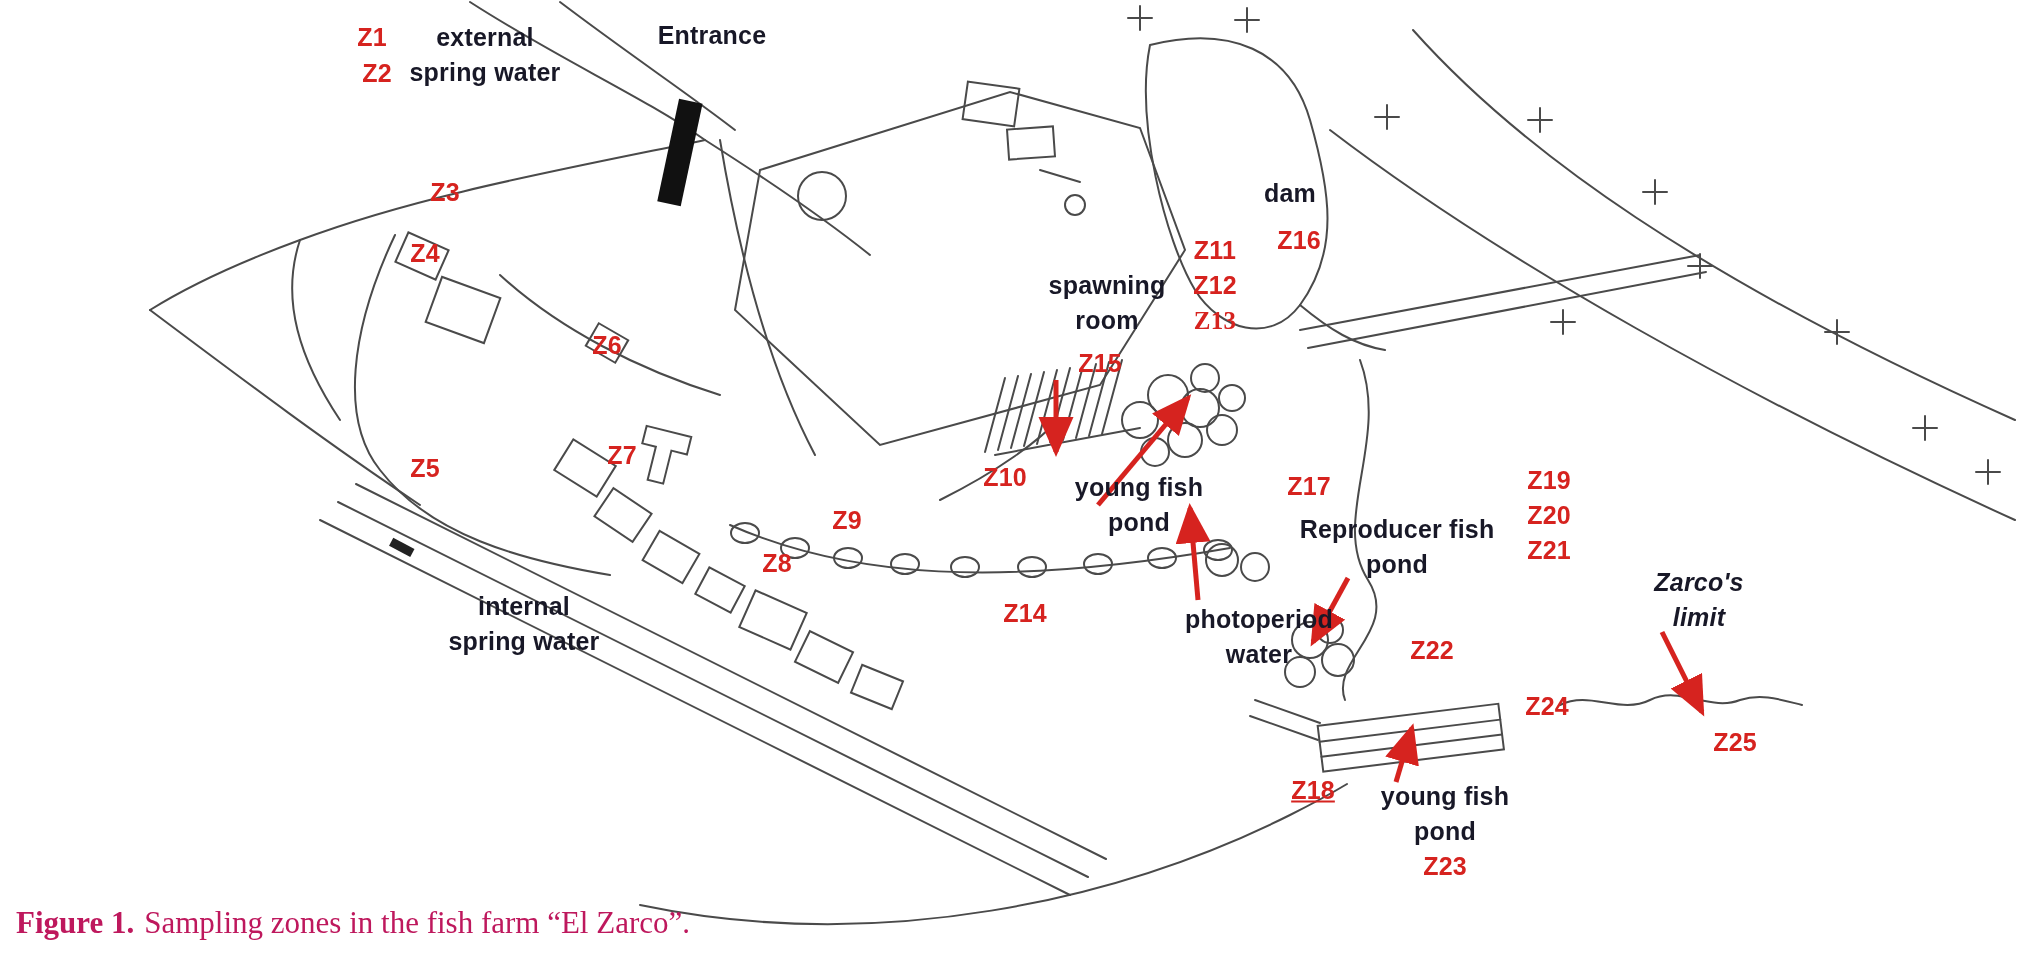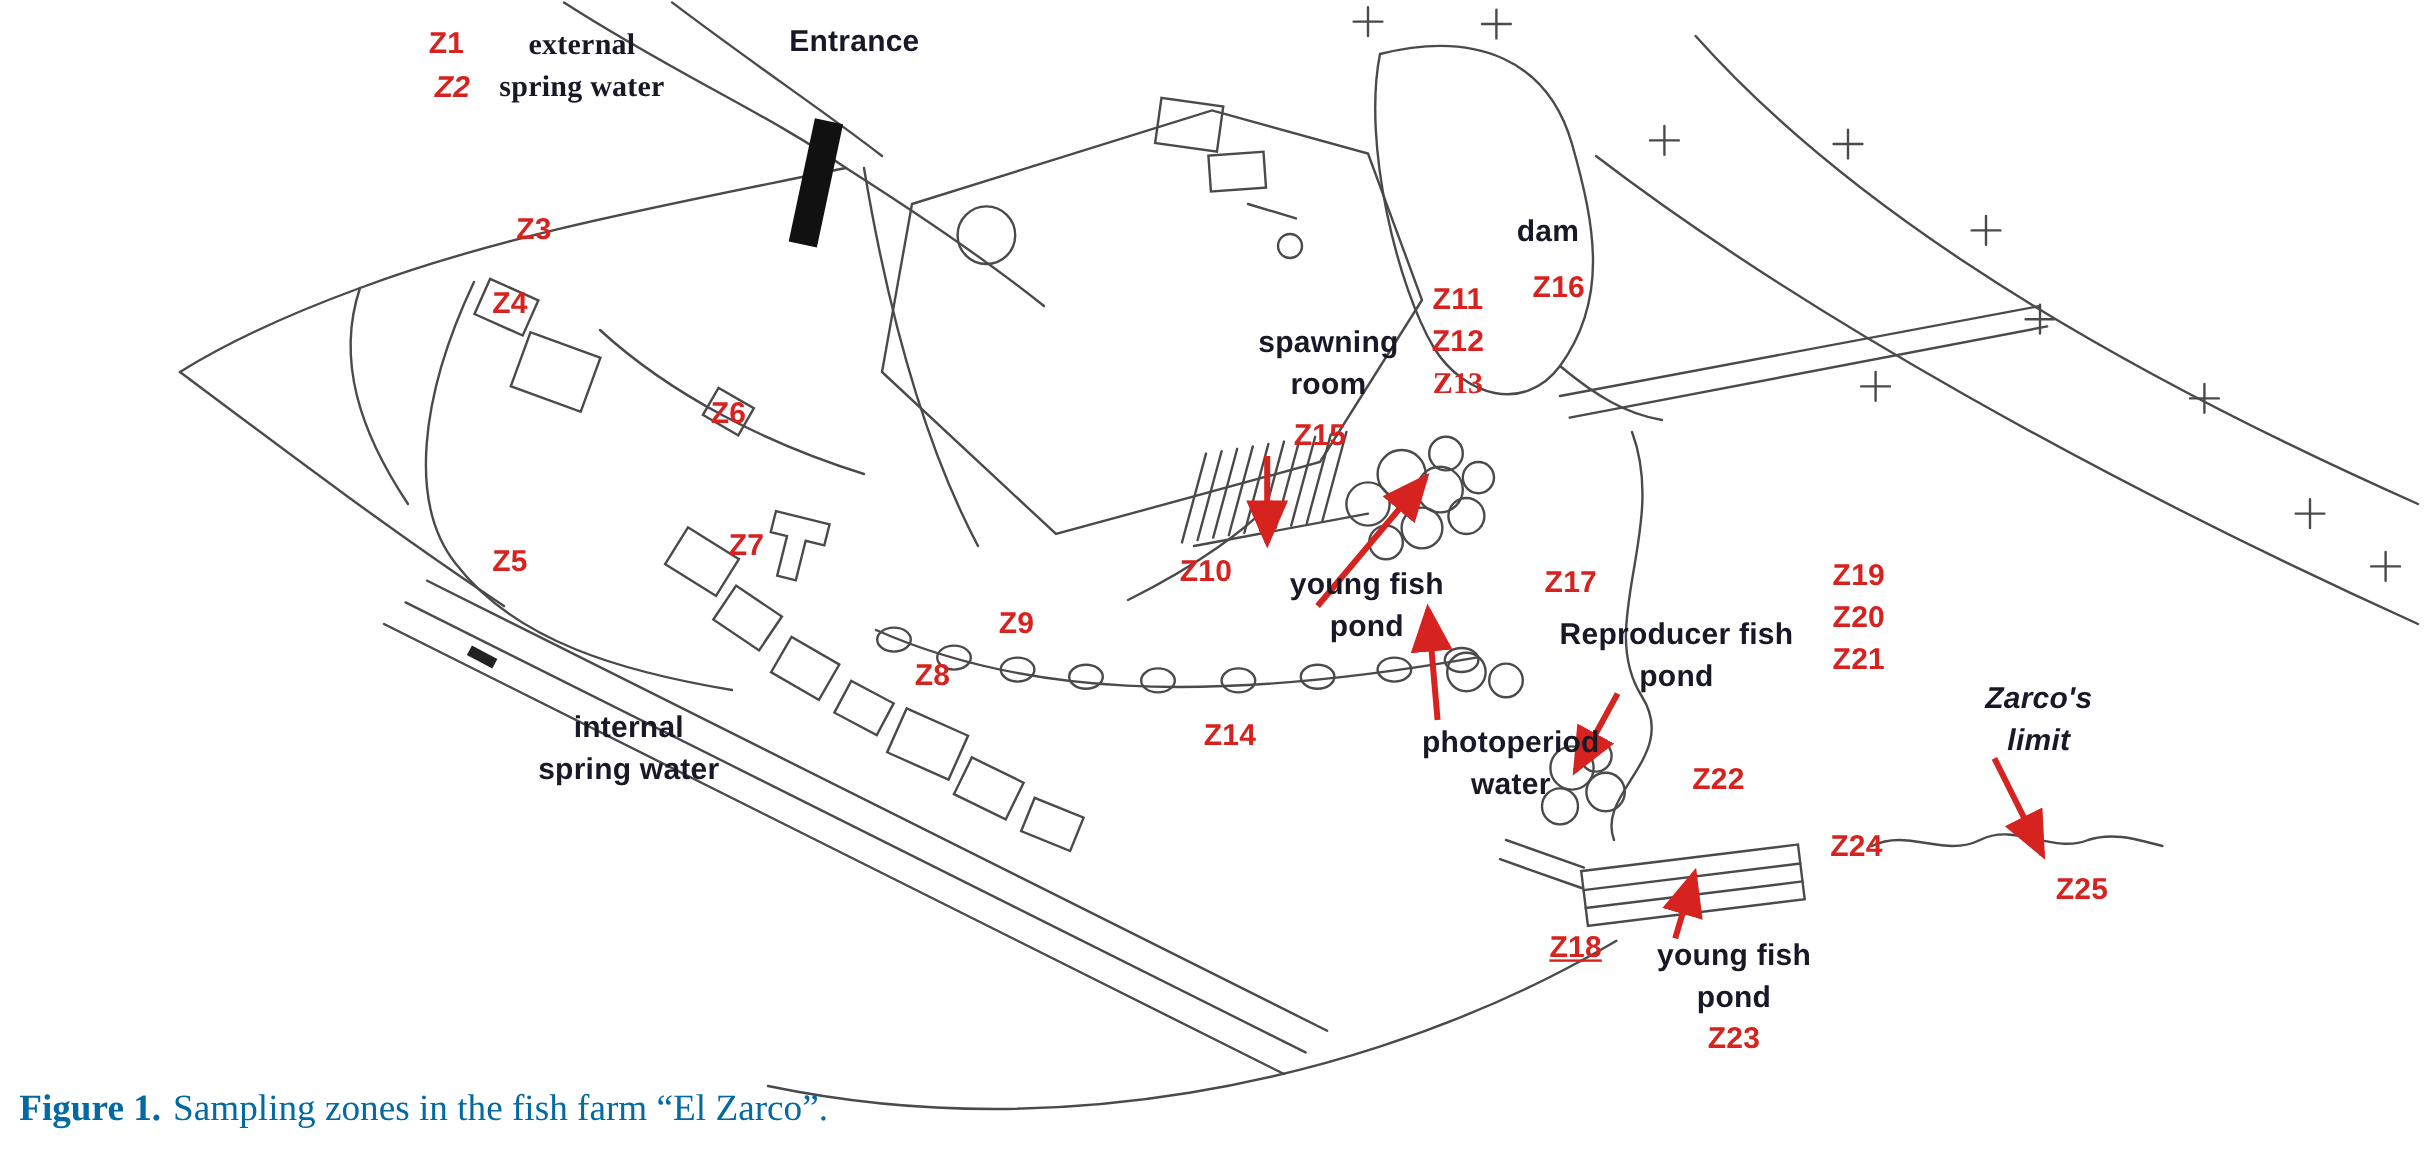--- a/index.html
+++ b/index.html
@@ -30,21 +30,21 @@
   }
   .zone{color:var(--zone);}
   .feature{color:var(--feature);}
   .arrow{stroke:var(--zone);stroke-width:5;}
   .caption{
     position:absolute;
     left:16px;
     top:905px;
     font-family:"Liberation Serif",serif;
     font-size:31px;
-    color:#0369a1;
+    color:#be185d;
   }
   .caption .bold{font-weight:bold;margin-right:10px;}
 </style>
 </head>
 <body>
 
 <div class="stage">
 
   <svg class="layer" width="2025" height="970" viewBox="0 0 2025 970">
     <g fill="none" stroke="var(--line)" stroke-width="2" stroke-linecap="round">
@@ -174,21 +174,21 @@
   <line x1="1056" y1="380" x2="1056" y2="452" class="arrow" marker-end="url(#ah)"></line>
       <line x1="1098" y1="505" x2="1188" y2="398" class="arrow" marker-end="url(#ah)"></line>
       <line x1="1198" y1="600" x2="1190" y2="508" class="arrow" marker-end="url(#ah)"></line>
       <line x1="1348" y1="578" x2="1313" y2="642" class="arrow" marker-end="url(#ah)"></line>
       <line x1="1662" y1="632" x2="1702" y2="712" class="arrow" marker-end="url(#ah)"></line>
       <line x1="1396" y1="782" x2="1412" y2="728" class="arrow" marker-end="url(#ah)"></line>
     </svg>
 
   <div id="labels">
       <div class="map-label zone" style="left: 325px; top: 37px;">Z1</div>
-      <div class="map-label zone" style="left: 330px; top: 73px; font-style: italic;">Z2</div>
+      <div class="map-label zone" style="left: 330px; top: 73px;">Z2</div>
       <div class="map-label zone" style="left: 398px; top: 192px;">Z3</div>
       <div class="map-label zone" style="left: 378px; top: 253px;">Z4</div>
       <div class="map-label zone" style="left: 378px; top: 468px;">Z5</div>
       <div class="map-label zone" style="left: 560px; top: 345px;">Z6</div>
       <div class="map-label zone" style="left: 575px; top: 455px;">Z7</div>
       <div class="map-label zone" style="left: 730px; top: 563px;">Z8</div>
       <div class="map-label zone" style="left: 800px; top: 520px;">Z9</div>
       <div class="map-label zone" style="left: 958px; top: 477px;">Z10</div>
       <div class="map-label zone" style="left: 1168px; top: 250px;">Z11</div>
       <div class="map-label zone" style="left: 1168px; top: 285px;">Z12</div>
@@ -198,21 +198,21 @@
       <div class="map-label zone" style="left: 1252px; top: 240px;">Z16</div>
       <div class="map-label zone" style="left: 1262px; top: 486px;">Z17</div>
       <div class="map-label zone" style="left: 1266px; top: 790px; text-decoration: underline;">Z18</div>
       <div class="map-label zone" style="left: 1502px; top: 480px;">Z19</div>
       <div class="map-label zone" style="left: 1502px; top: 515px;">Z20</div>
       <div class="map-label zone" style="left: 1502px; top: 550px;">Z21</div>
       <div class="map-label zone" style="left: 1385px; top: 650px;">Z22</div>
       <div class="map-label zone" style="left: 1398px; top: 866px;">Z23</div>
       <div class="map-label zone" style="left: 1500px; top: 706px;">Z24</div>
       <div class="map-label zone" style="left: 1688px; top: 742px;">Z25</div>
-      <div class="map-label feature" style="left: 438px; top: 55px; font-family: Liberation Serif, serif;">external
+      <div class="map-label feature" style="left: 438px; top: 55px;">external
 spring water</div>
       <div class="map-label feature" style="left: 665px; top: 35px;">Entrance</div>
       <div class="map-label feature" style="left: 1243px; top: 193px;">dam</div>
       <div class="map-label feature" style="left: 1060px; top: 303px;">spawning
 room</div>
       <div class="map-label feature" style="left: 1092px; top: 505px;">young fish
 pond</div>
       <div class="map-label feature" style="left: 1350px; top: 547px;">Reproducer fish
 pond</div>
       <div class="map-label feature" style="left: 1212px; top: 637px;">photoperiod

